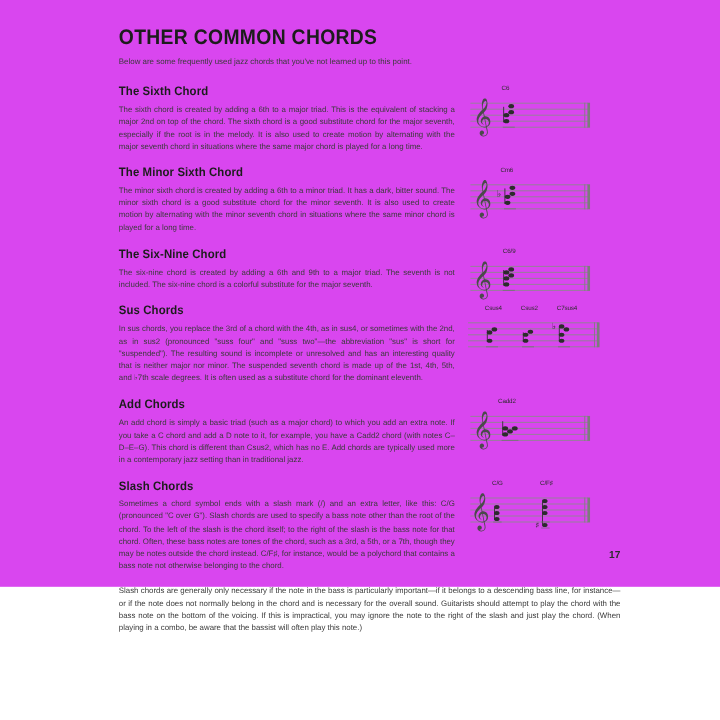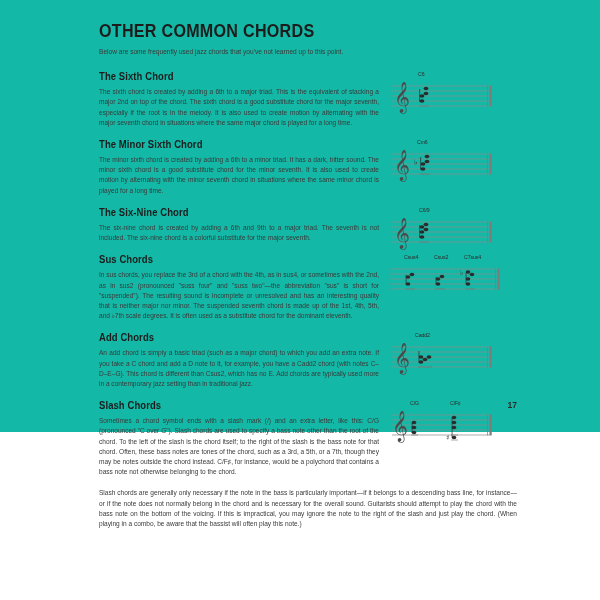--- a/index.html
+++ b/index.html
@@ -11,22 +11,22 @@
     width: 600px;
     height: 600px;
     position: relative;
     font-family: "Liberation Sans", sans-serif;
     color: #2b2b2b;
     overflow: hidden;
   }
   .page {
     position: absolute;
     left: 0; top: 0;
-    width: 600px; height: 432px;
-    background: #14b8a6;
+    width: 600px; height: 489px;
+    background: #d946ef;
   }
   .content {
     position: absolute;
     left: 99px;
     top: 22px;
     width: 418px;
   }
 
   
   .page-title {

